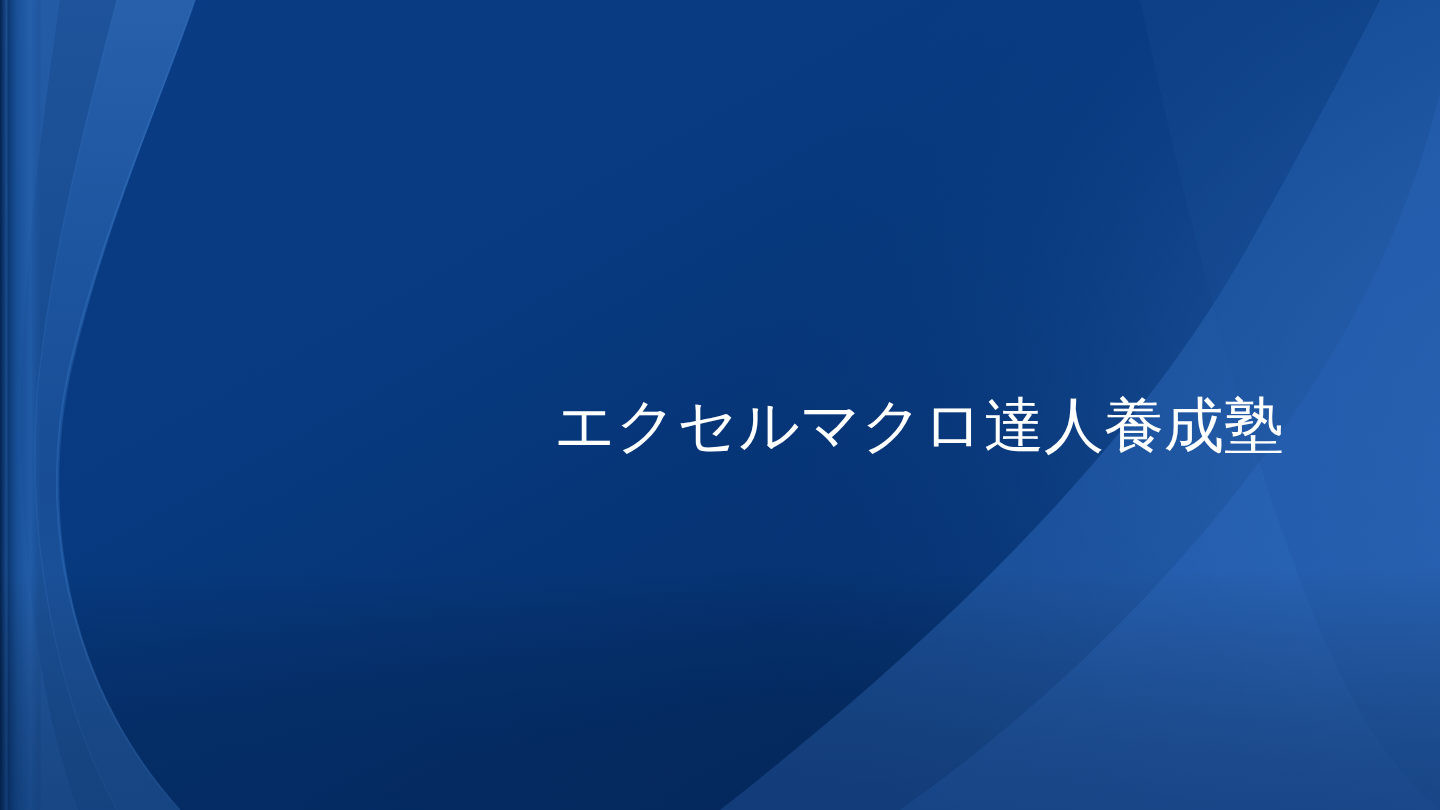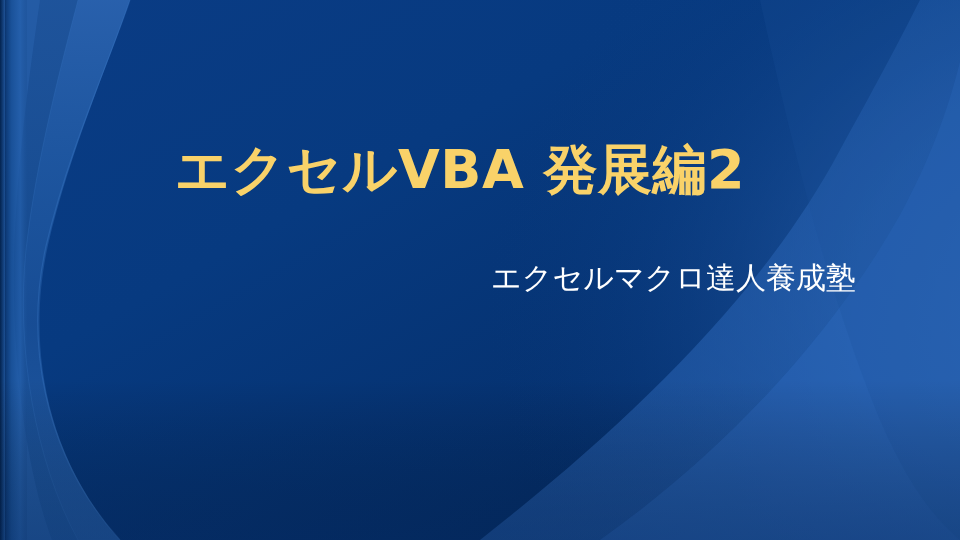--- a/index.html
+++ b/index.html
@@ -50,21 +50,21 @@
     position: absolute;
     left: 300px;
     top: 258px;
     width: 556px;
     text-align: right;
   }
   .subtitle-line {
     margin: 0;
     font-family: "DejaVu Serif", "Liberation Serif", serif;
     font-weight: normal;
-    font-size: 30px;
+    font-size: 40px;
     line-height: 1.33;
     color: #ffffff;
     white-space: pre;
   }
 </style>
 </head>
 <body>
 
 <div id="slide">
 
@@ -141,22 +141,19 @@
     <rect x="0" y="0" width="6" height="540" fill="url(#darkLeftGrad)"></rect>
 
     <path d="M 130 0 C 108 64 68 152 46 246 C 26 336 40 452 120 540" fill="none" stroke="#3C7AC8" stroke-width="1.2" opacity="0.35"></path>
     <path d="M 78 0 C 62 62 36 160 26 250 C 16 345 34 460 78 540" fill="none" stroke="#3C7AC8" stroke-width="1" opacity="0.22"></path>
 
     <rect x="0" y="380" width="960" height="160" fill="url(#bottomShade)"></rect>
   </svg>
 
   <div class="content-layer">
 
-    <div id="title-block">
-      <h1 id="slide-title">エクセルVBA 発展編2</h1>
-    </div>
 
     <div id="subtitle-block">
       <p class="subtitle-line">エクセルマクロ達人養成塾</p>
     </div>
 
   </div>
 </div>
 
 </body></html>

